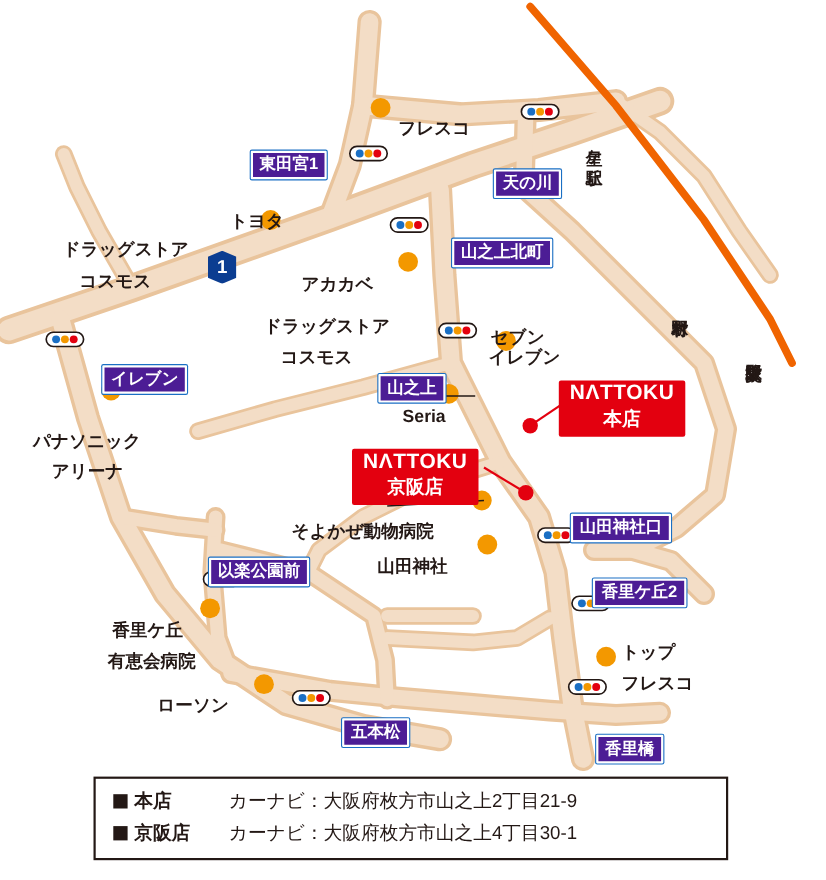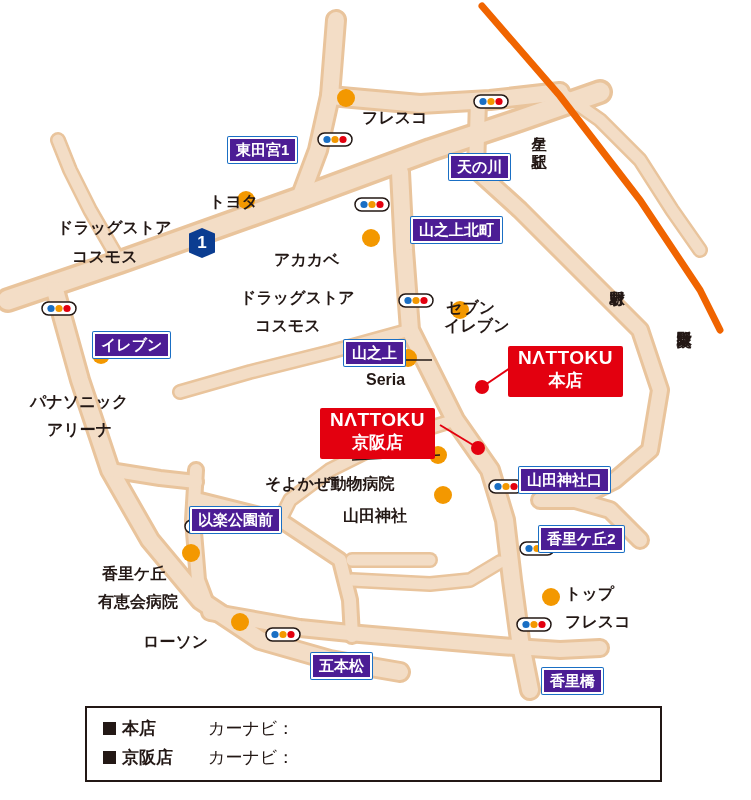--- a/index.html
+++ b/index.html
@@ -311,21 +311,23 @@
   <div class="label lbl-red" style="left:320px;top:385px;">
     <span class="brand">NΛTTOKU</span>
     <span class="sub">京阪店</span>
   </div>
 
   <div id="legend">
     <div class="legend-row">
       <span class="legend-sq"></span>
       <span class="legend-name">本店</span>
       <span class="legend-text">カーナビ：</span>
+      <span class="legend-text">大阪府枚方市山之上2丁目21-9</span>
     </div>
     <div class="legend-row">
       <span class="legend-sq"></span>
       <span class="legend-name">京阪店</span>
       <span class="legend-text">カーナビ：</span>
+      <span class="legend-text">大阪府枚方市山之上4丁目30-1</span>
     </div>
   </div>
 
 </div>
 
 </body></html>

